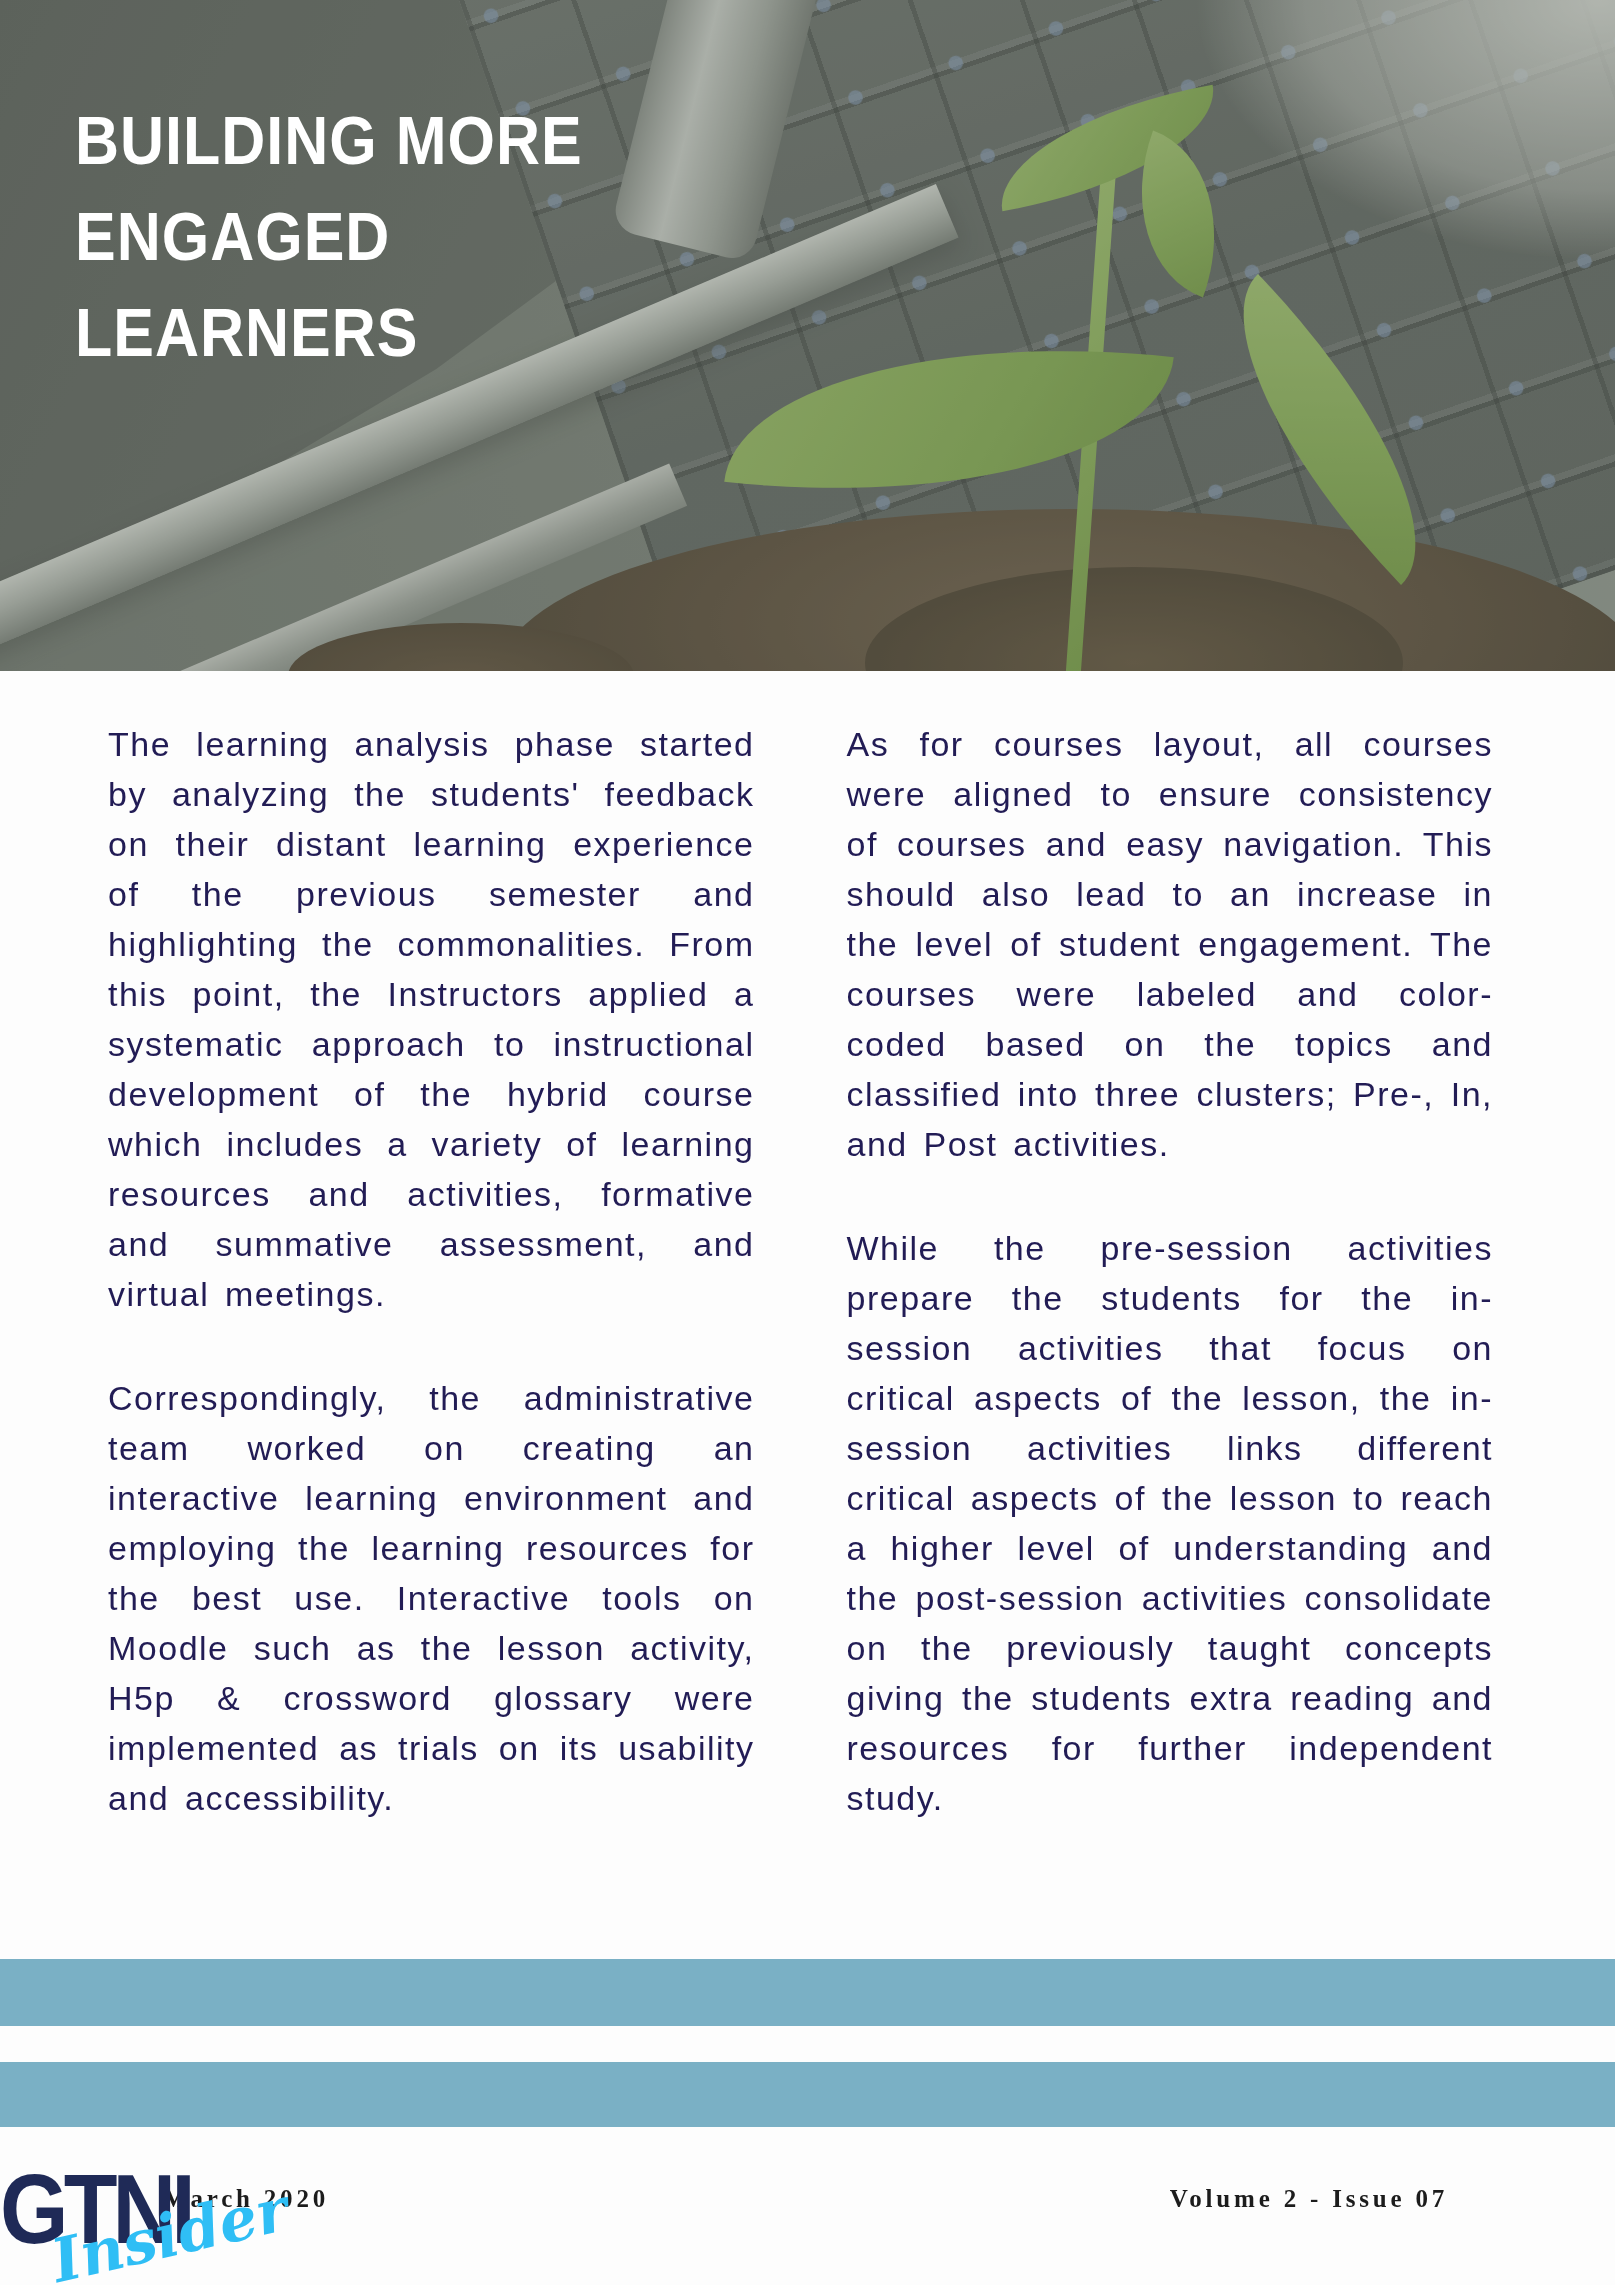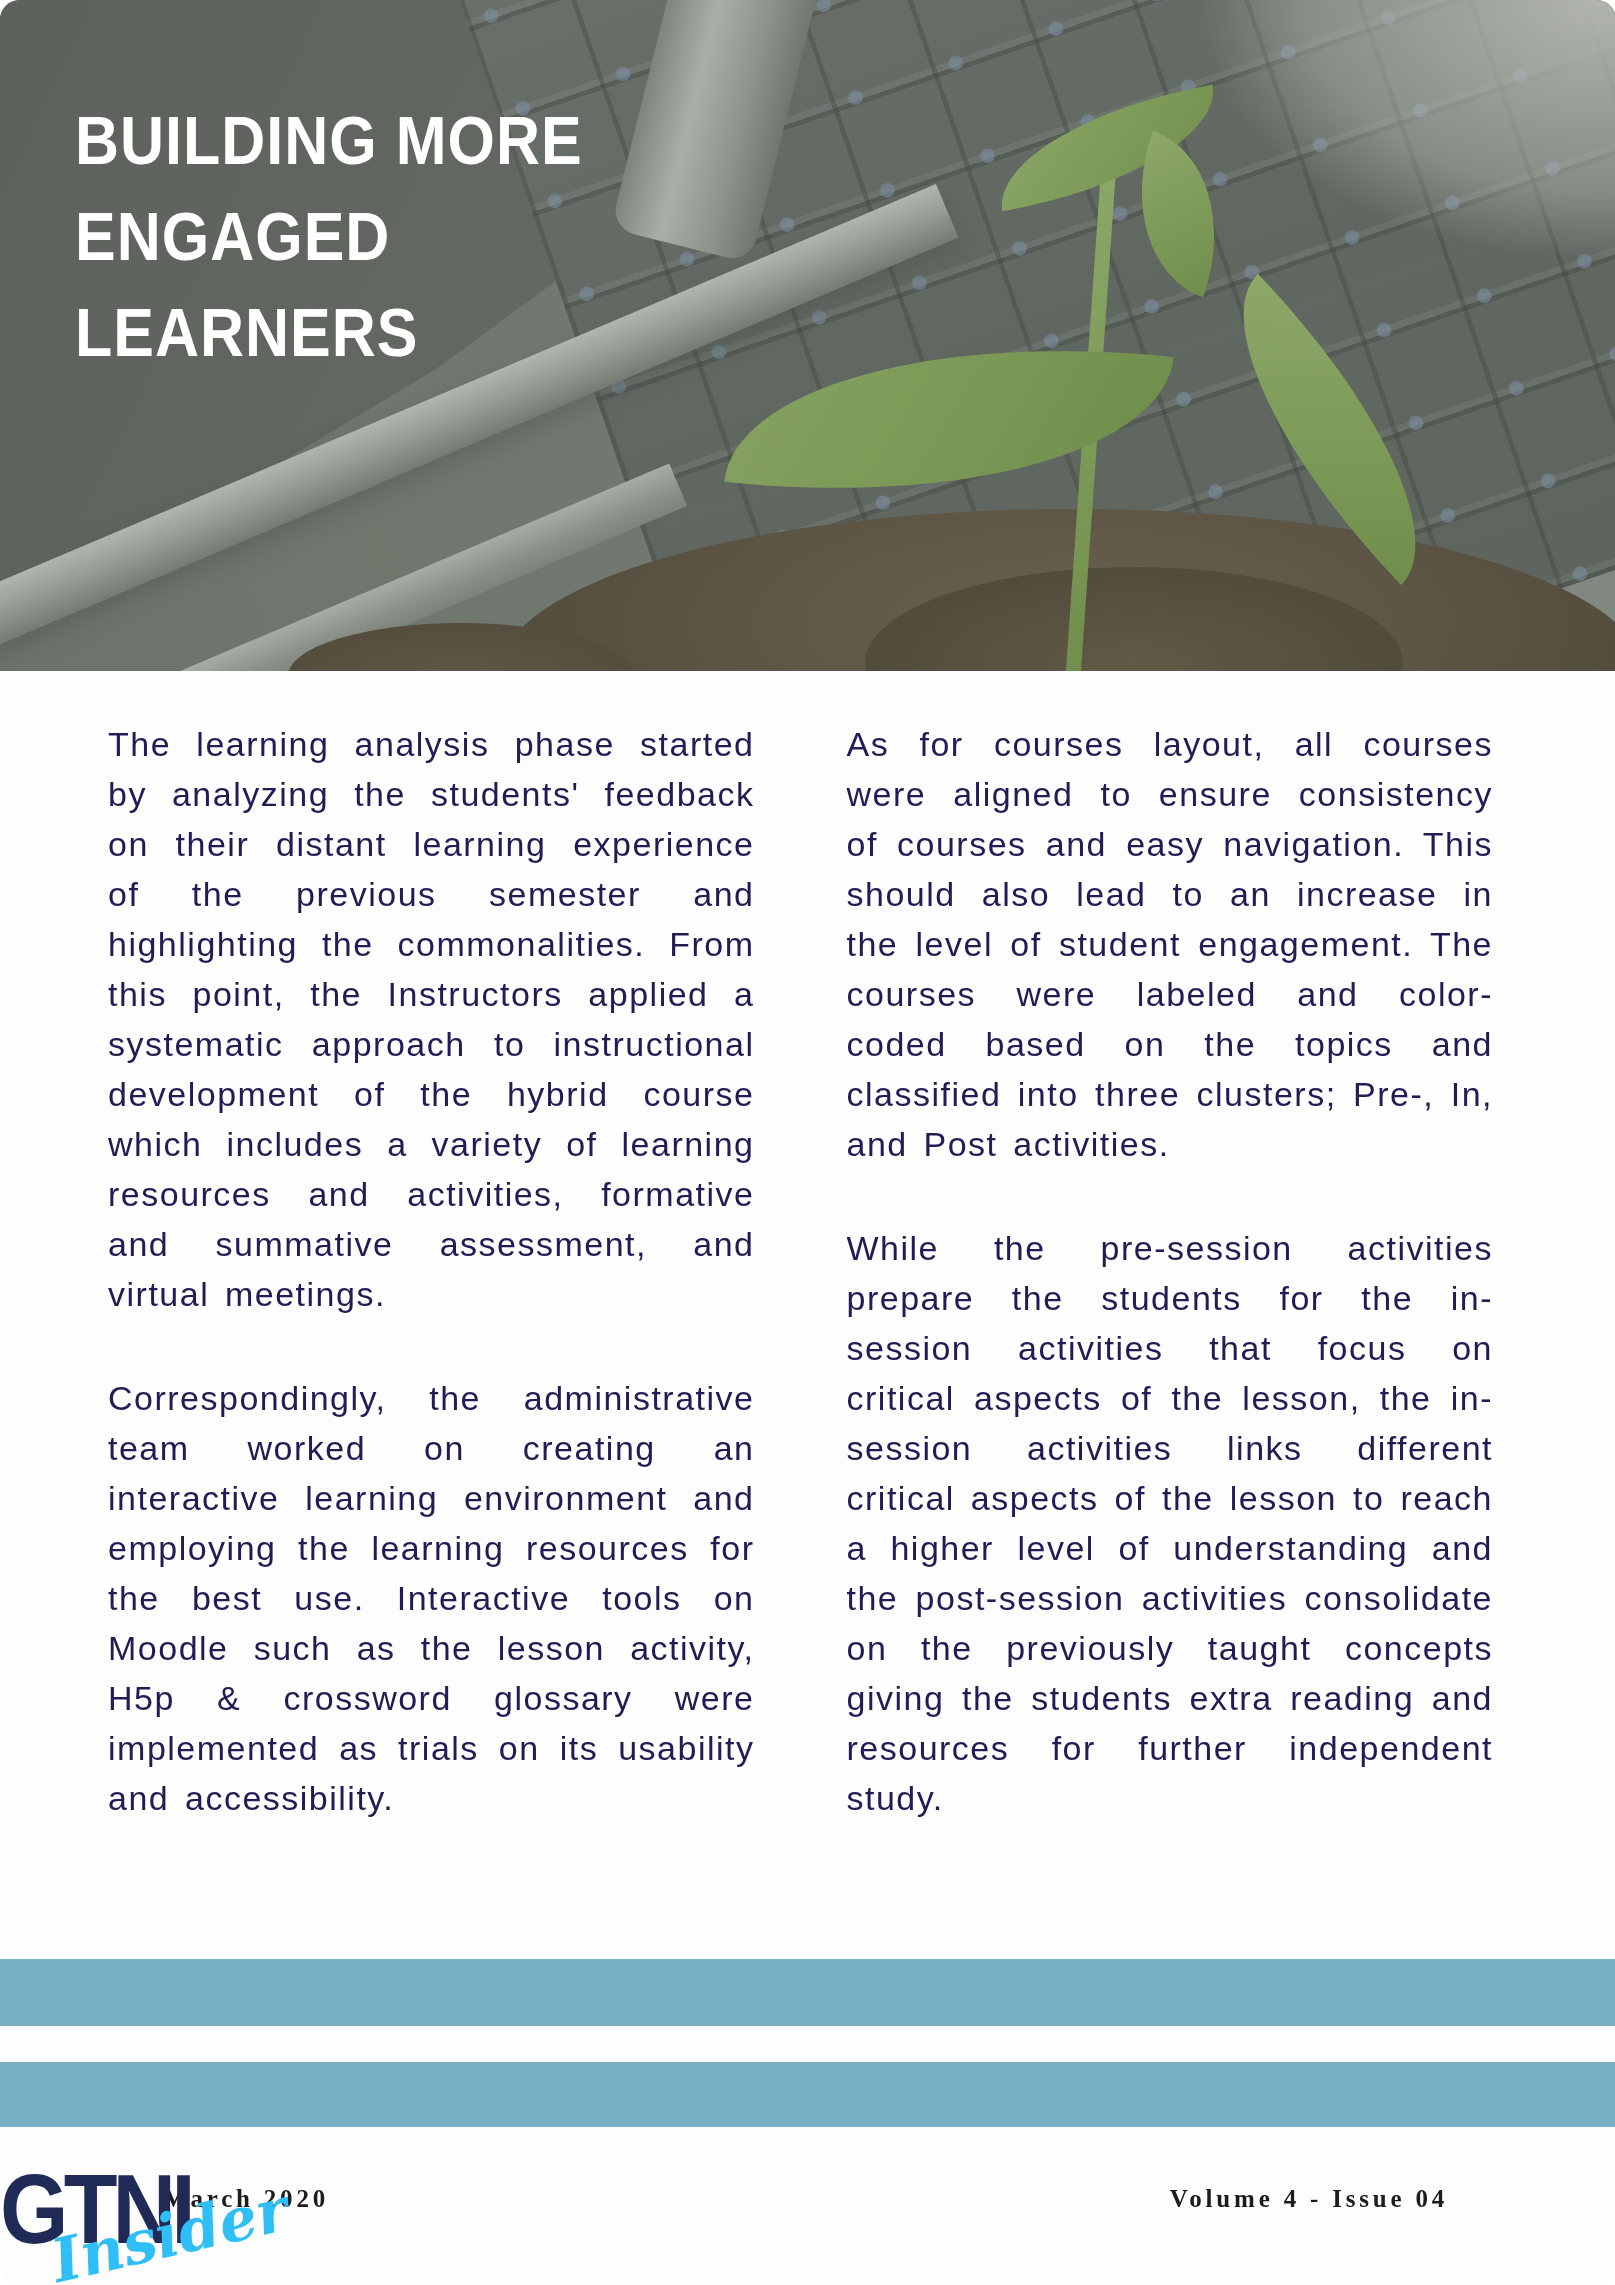--- a/index.html
+++ b/index.html
@@ -2,21 +2,20 @@
 <html><head>
 <meta charset="utf-8">
 <style>
   html,body{margin:0;padding:0;background:#ffffff;}
   .page{
     position:relative;
     width:1616px;height:2285px;
     background:#fdfdfd;
     overflow:hidden;
     font-family:"Liberation Sans", sans-serif;
-    border-radius:20px;
   }
 
   
   .hero{
     position:absolute;left:0;top:0;width:1616px;height:671px;
     overflow:hidden;
     background:linear-gradient(250deg,#9ba29a 0%,#7d847b 45%,#6f766e 100%);
   }
   .hero-art{position:absolute;inset:0;}
   .screen-panel{
@@ -194,17 +193,17 @@
   <div class="bar bar2"></div>
 
   <footer>
     <span class="footer-date">March 2020</span>
     <div class="logo">
       <span class="logo-inner">
         <span class="logo-main">GTNI</span>
         <span class="logo-script">Insider</span>
       </span>
     </div>
-    <span class="footer-volume">Volume 4 - Issue 04</span>
+    <span class="footer-volume">Volume 2 - Issue 07</span>
   </footer>
 
 </div>
 
 
 </body></html>

